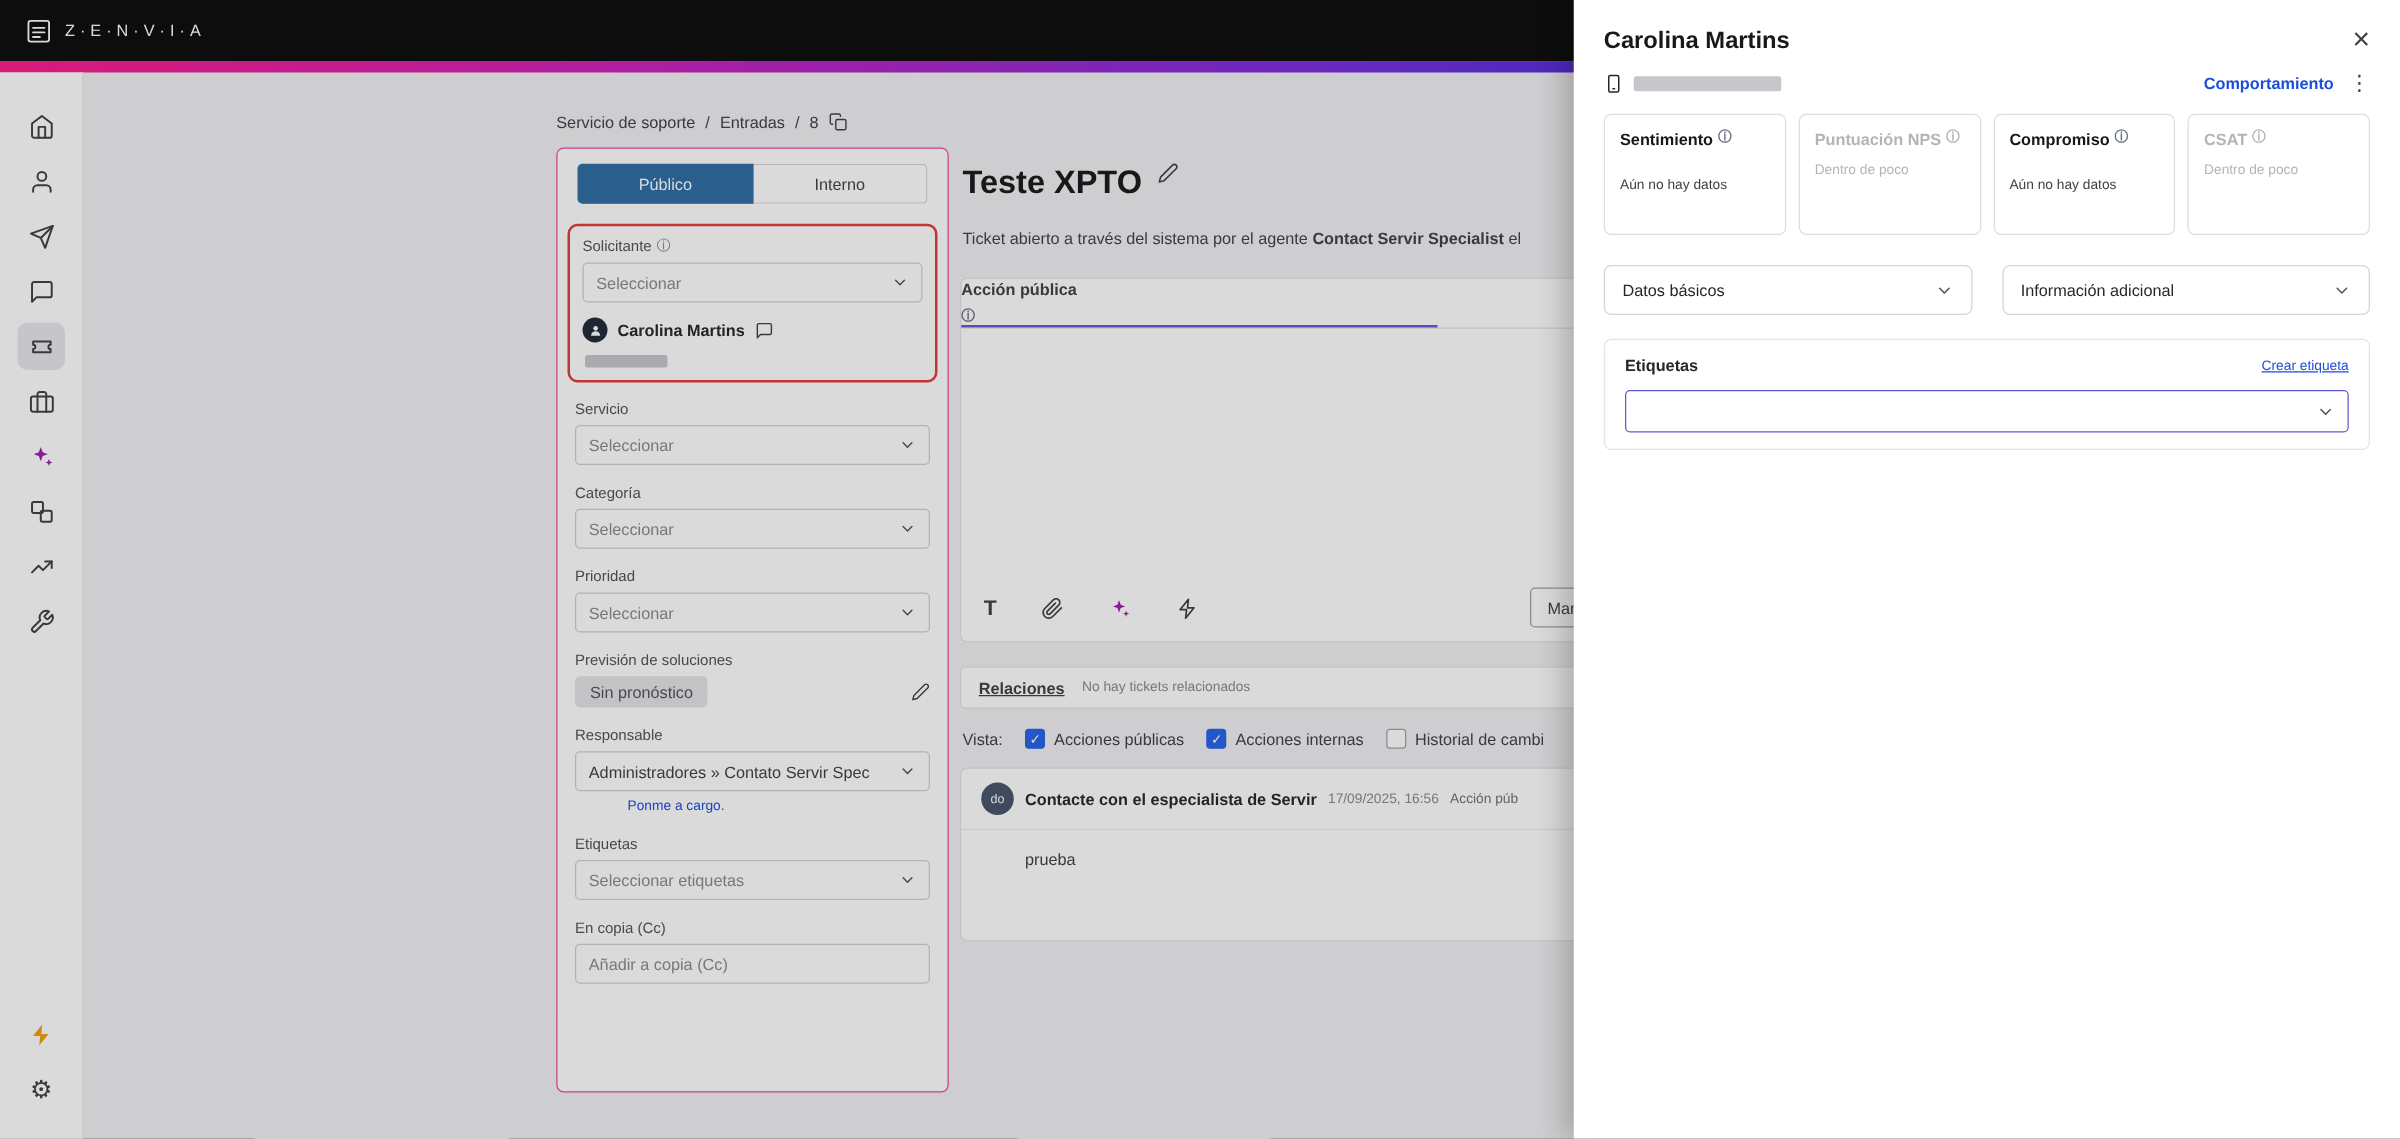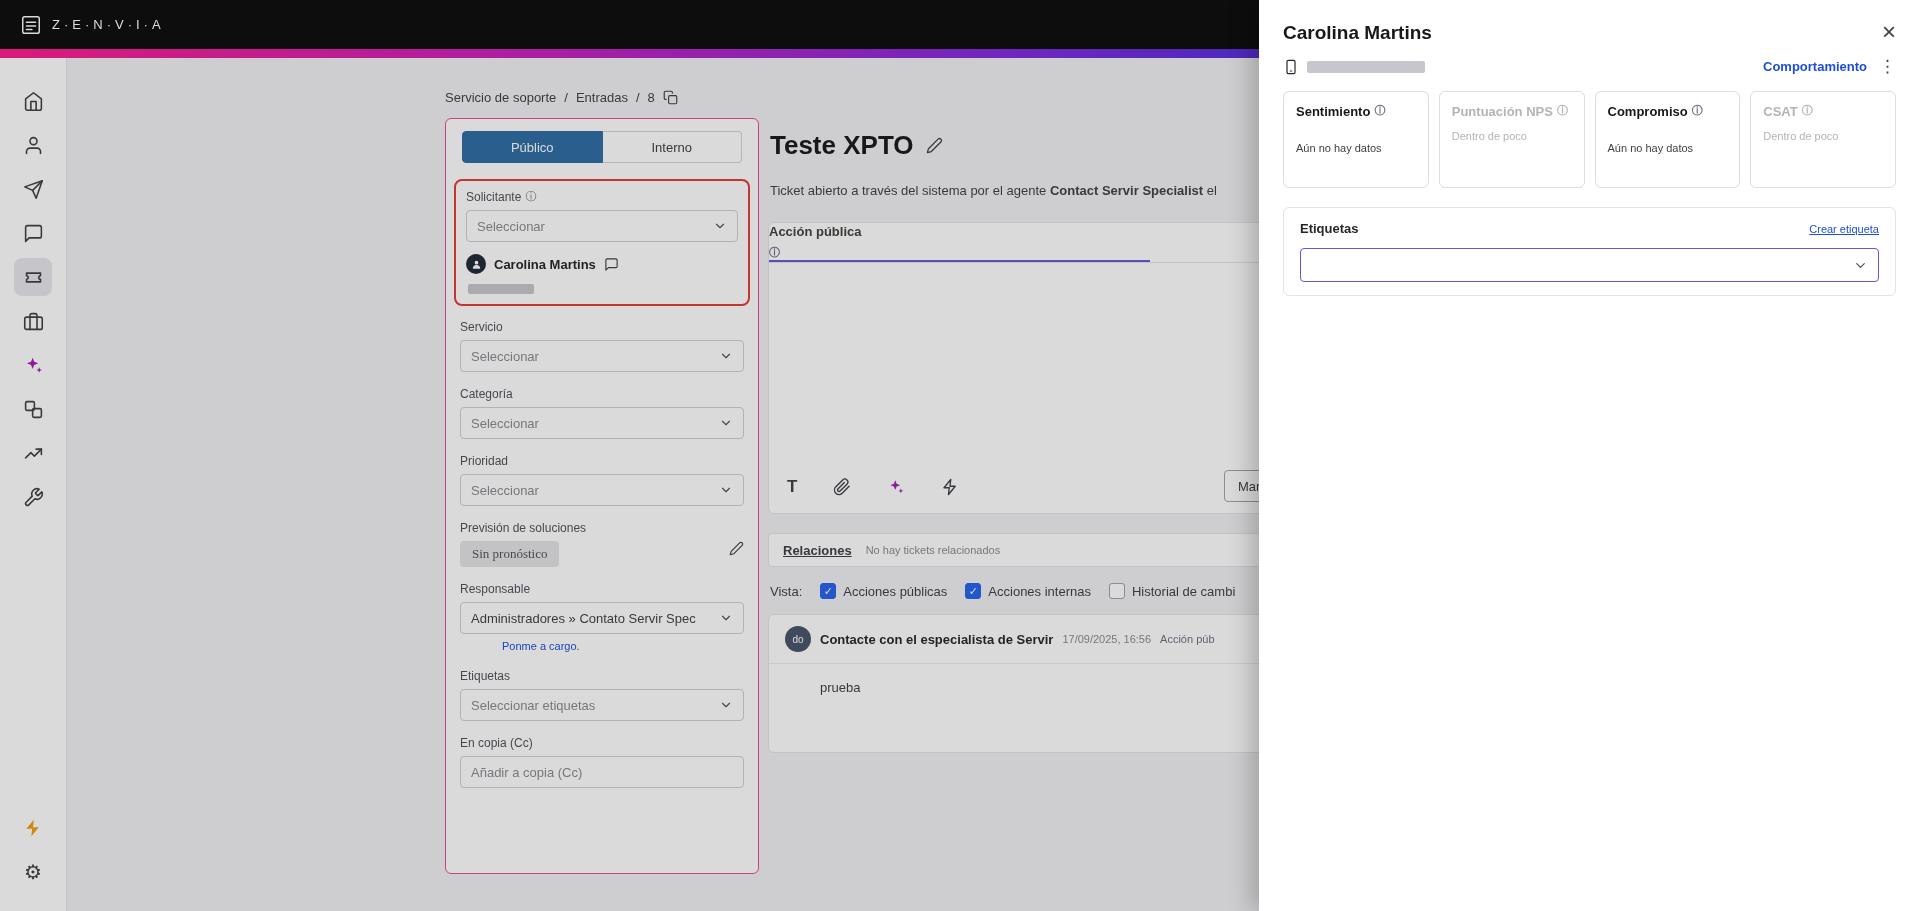--- a/index.html
+++ b/index.html
@@ -45,30 +45,30 @@
 .select .value { color:#3f3f46; white-space:nowrap; overflow:hidden; text-overflow:ellipsis; }
 .chev { color:#52525b; flex:none; margin-left:6px; }
 .highlight-red { border:2px solid #e23b3b; border-radius:8px; padding:8px 10px; margin:0 -6px 14px; }
 .contact-row { display:flex; align-items:center; gap:8px; margin-top:12px; }
 .avatar-sm { width:20px; height:20px; border-radius:50%; background:#1f2937; color:#fff; display:flex; align-items:center; justify-content:center; flex:none; }
 .contact-name { font-size:13px; color:#27272a; font-weight:600; }
 .chat-mini { color:#3f3f46; display:flex; cursor:pointer; border:none; background:none; }
 .redacted { background:#c6c6cc; border-radius:2px; }
 .redacted.sm { width:66px; height:10px; margin:10px 0 2px 2px; }
 .redacted.md { width:118px; height:12px; }
-.chip-row { display:flex; align-items:flex-start; justify-content:space-between;font-family:Liberation Serif, serif; }
+.chip-row { display:flex; align-items:center; justify-content:space-between; }
 .chip { background:#e4e4e7; color:#52525b; font-size:13px; padding:5px 12px; border-radius:4px; }
 .link { color:#1d4ed8; font-size:11px; text-decoration:none; cursor:pointer;margin-left:42px; }
 .assign-link { display:inline-block; margin-top:6px; }
 .text-input { width:100%; height:32px; border:1px solid #cfcfd6; border-radius:4px; padding:0 10px; font-size:13px; color:#3f3f46; font-family:inherit; }
 .text-input::placeholder { color:#8a8a92; }
 .edit-btn { border:none; background:none; color:#3f3f46; cursor:pointer; display:flex; }
 
 
-.ticket-title-row { position:absolute; left:770px; top:130px; display:flex; align-items:center; gap:12px; }
+.ticket-title-row { position:absolute; left:770px; top:130px; display:flex; align-items:flex-start; gap:12px; }
 .ticket-title { font-size:26px; font-weight:700; color:#18181b; }
 .ticket-sub { position:absolute; left:770px; top:183px; font-size:13px; color:#3f3f46; width:600px; white-space:nowrap; overflow:hidden; }
 .editor-card { position:absolute; left:768px; top:222px; width:606px; height:292px; background:#fff; border:1px solid #e4e4e7; border-radius:6px;
   display:flex; flex-direction:column; }
 .editor-header { height:40px; border-bottom:1px solid #e4e4e7; display:flex; }
 .editor-tab { width:63%; display:flex; align-items:flex-start; justify-content:center; gap:6px; font-size:13px; font-weight:700; color:#44403c;
   border-bottom:2px solid #5f5bd7; cursor:pointer;flex-direction:column; }
 .editor-body { flex:1; }
 .editor-toolbar { height:52px; display:flex; align-items:center; gap:36px; padding:0 18px; position:relative; }
 .tool-btn { border:none; background:none; cursor:pointer; color:#3f3f46; display:flex; align-items:center; font-size:17px; font-weight:700; }
@@ -449,20 +449,34 @@
       </div>
       <div class="metric-card disabled">
         <div class="metric-label">
             <span>CSAT</span>
             <span class="info">ⓘ</span>
           </div>
         <div class="metric-value">Dentro de poco</div>
       </div>
     </div>
 
+    <div class="sections-row">
+      <div class="section-select">
+        <span>Datos básicos</span>
+        <svg class="chev" width="15" height="15" viewBox="0 0 24 24" fill="none" stroke="currentColor" stroke-width="2" stroke-linecap="round" stroke-linejoin="round">
+            <polyline points="6 9 12 15 18 9"></polyline>
+          </svg>
+      </div>
+      <div class="section-select">
+        <span>Información adicional</span>
+        <svg class="chev" width="15" height="15" viewBox="0 0 24 24" fill="none" stroke="currentColor" stroke-width="2" stroke-linecap="round" stroke-linejoin="round">
+            <polyline points="6 9 12 15 18 9"></polyline>
+          </svg>
+      </div>
+    </div>
 
     <div class="tags-card">
       <div class="card-head">
         <span class="card-title">Etiquetas</span>
         <a class="action-link">Crear etiqueta</a>
       </div>
       <div class="tags-select">
         <svg class="chev" width="15" height="15" viewBox="0 0 24 24" fill="none" stroke="currentColor" stroke-width="2" stroke-linecap="round" stroke-linejoin="round">
             <polyline points="6 9 12 15 18 9"></polyline>
           </svg>

